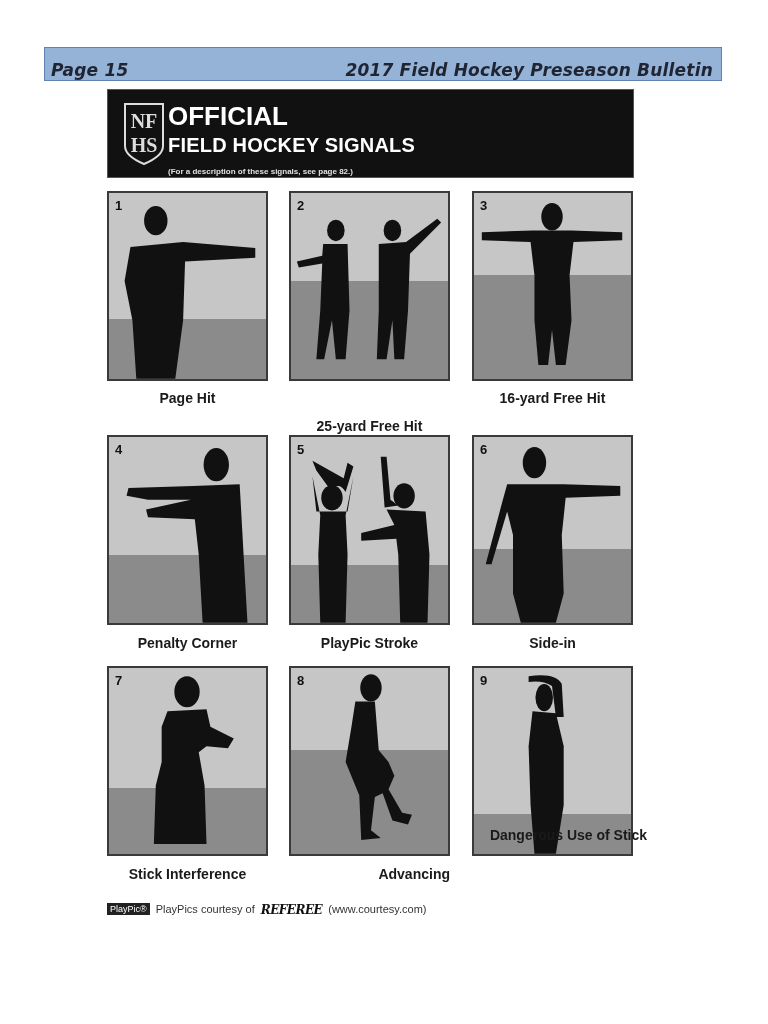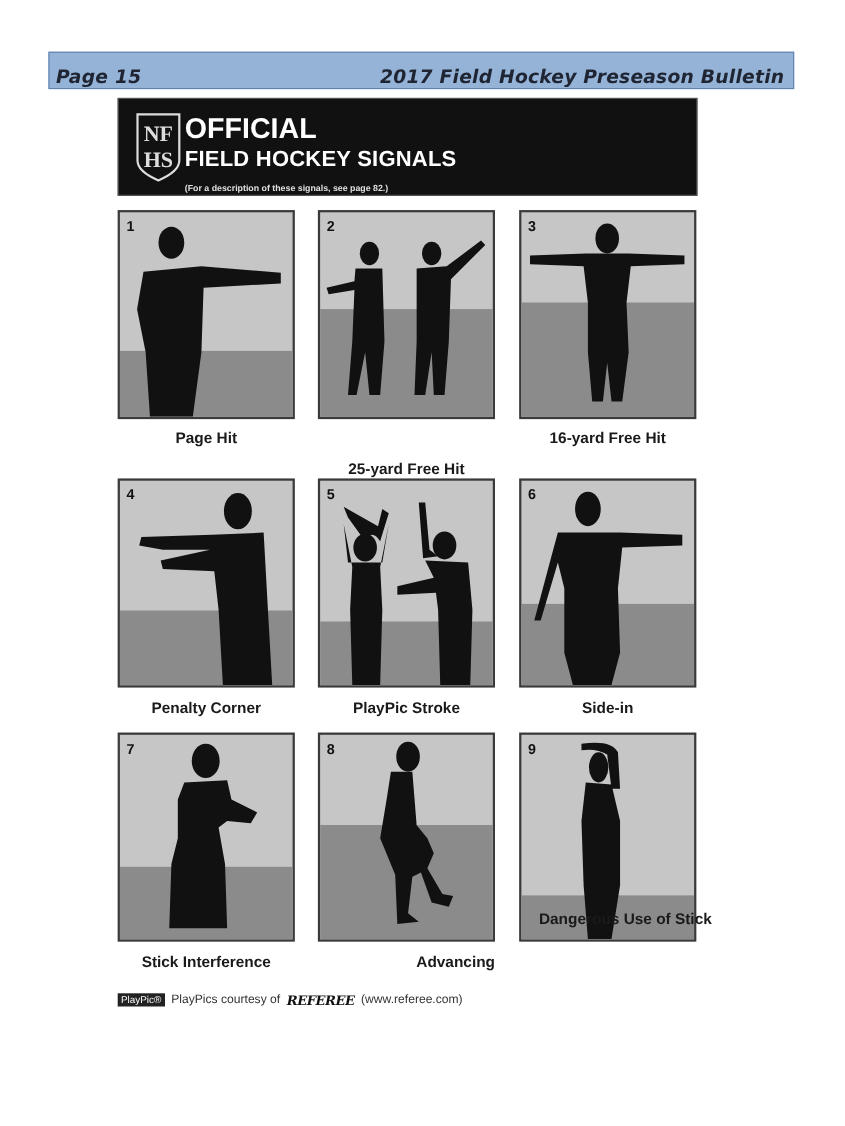--- a/index.html
+++ b/index.html
@@ -136,14 +136,14 @@
     <ellipse cx="72" cy="30" rx="9" ry="14" fill="#111"></ellipse>
     <path d="M60 44 L84 46 L92 80 L92 140 L84 190 L62 190 L58 140 L56 80 Z" fill="#111"></path>
   </svg>
 </div>
 <div class="caption" style="left:472px; top:826px;margin-left:16px;">Dangerous Use of Stick</div>
 
 <div class="footer">
   <span class="playpic-badge">PlayPic®</span>
   <span>PlayPics courtesy of</span>
   <span class="referee-logo">REFEREE</span>
-  <span>(www.referee.com)</span>
+  <span>(www.courtesy.com)</span>
 </div>
 
 </body></html>

